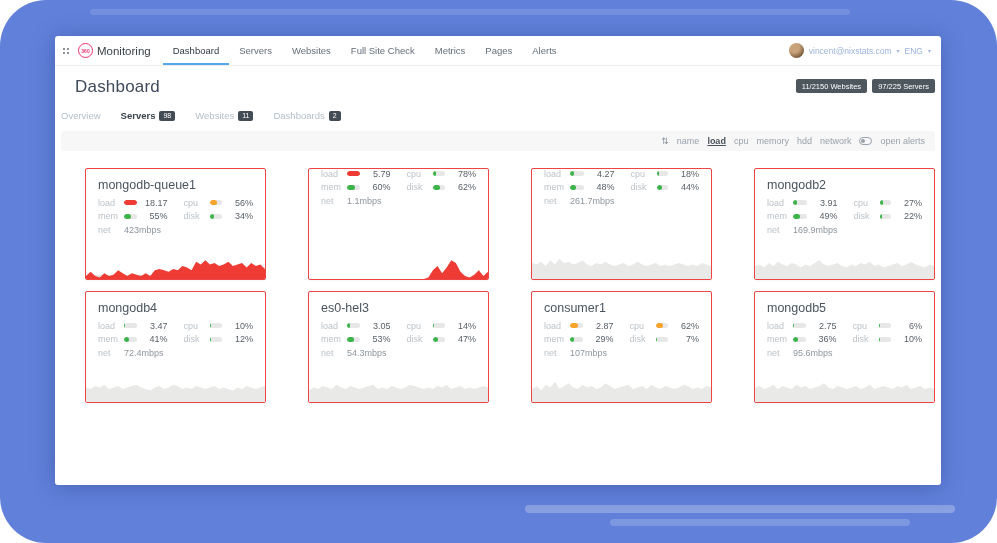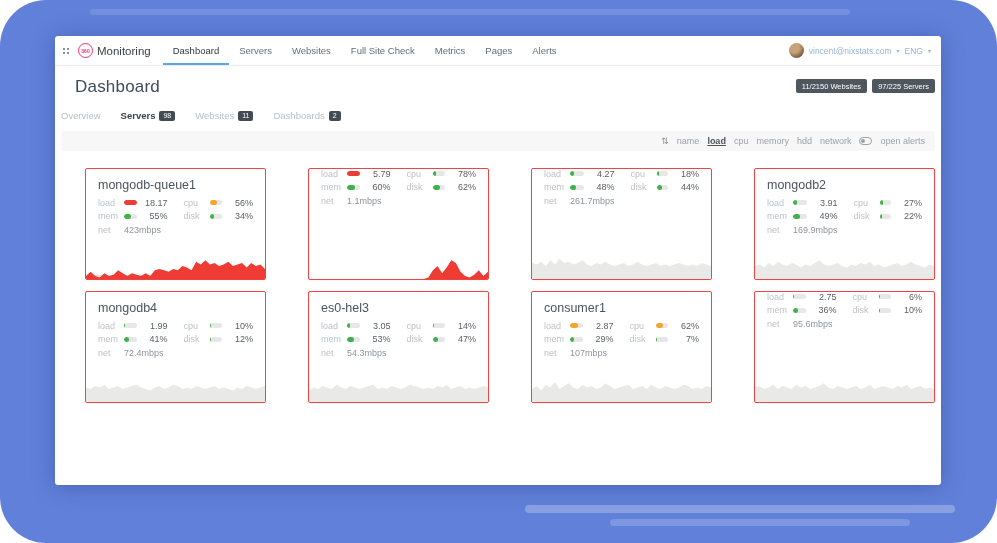--- a/index.html
+++ b/index.html
@@ -328,21 +328,21 @@
         </div>
         <div class="card">
           <div class="card-title">mongodb4</div>
           <div class="metrics">
             <div class="mcol">
               <div class="mrow">
                 <span class="mlabel">load</span>
                 <span class="bar">
                   <span class="fill" style="width: 10%; background: rgb(60, 180, 74);"></span>
                 </span>
-                <span class="mval">1.99</span>
+                <span class="mval">3.47</span>
               </div>
               <div class="mrow">
                 <span class="mlabel">mem</span>
                 <span class="bar">
                   <span class="fill" style="width: 41%; background: rgb(60, 180, 74);"></span>
                 </span>
                 <span class="mval">41%</span>
               </div>
               <div class="mrow">
                 <span class="mlabel">net</span>
@@ -458,20 +458,21 @@
               </div>
             </div>
           </div>
           <div class="spark">
             <svg viewBox="0 0 100 32" preserveAspectRatio="none">
               <polygon points="0.00,19.40 2.56,16.60 5.13,20.80 7.69,15.20 10.26,18.00 12.82,12.40 15.38,19.40 17.95,16.60 20.51,13.80 23.08,18.00 25.64,19.40 28.21,15.20 30.77,18.00 33.33,16.60 35.90,19.40 38.46,18.00 41.03,13.80 43.59,16.60 46.15,19.40 48.72,18.00 51.28,16.60 53.85,15.20 56.41,19.40 58.97,18.00 61.54,16.60 64.10,19.40 66.67,15.20 69.23,18.00 71.79,19.40 74.36,16.60 76.92,18.00 79.49,19.40 82.05,18.00 84.62,15.20 87.18,16.60 89.74,19.40 92.31,18.00 94.87,19.40 97.44,16.60 100.00,18.00 100,32 0,32" fill="#e9e9e7"></polygon>
             </svg>
           </div>
         </div>
         <div class="card">
+          <div class="card-title">mongodb5</div>
           <div class="metrics">
             <div class="mcol">
               <div class="mrow">
                 <span class="mlabel">load</span>
                 <span class="bar">
                   <span class="fill" style="width: 8%; background: rgb(60, 180, 74);"></span>
                 </span>
                 <span class="mval">2.75</span>
               </div>
               <div class="mrow">

